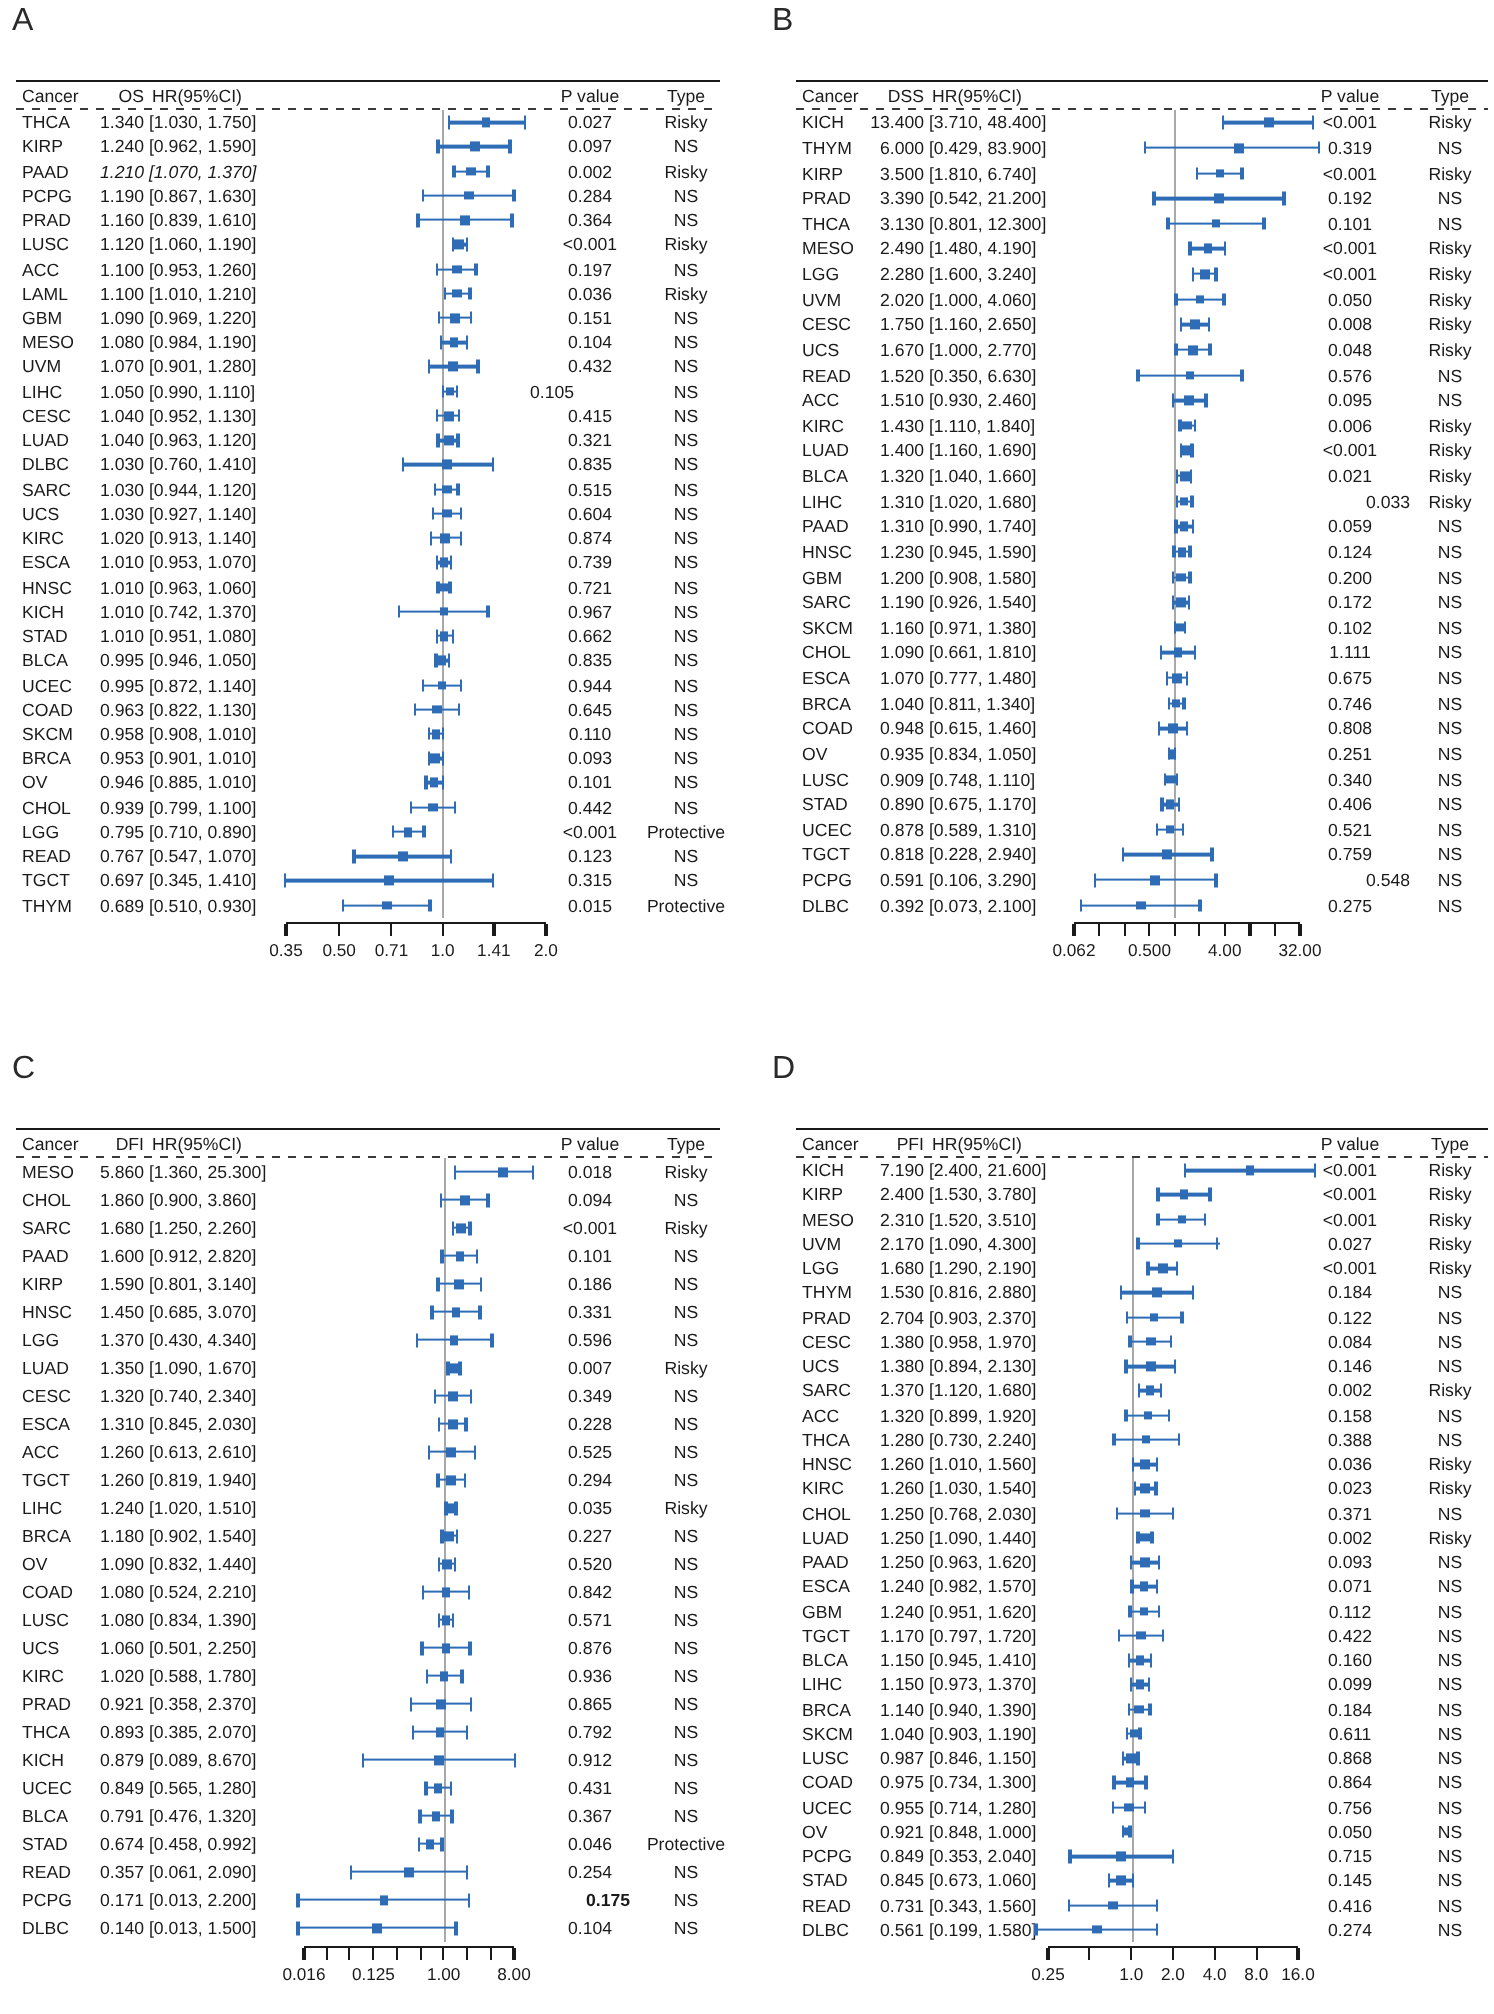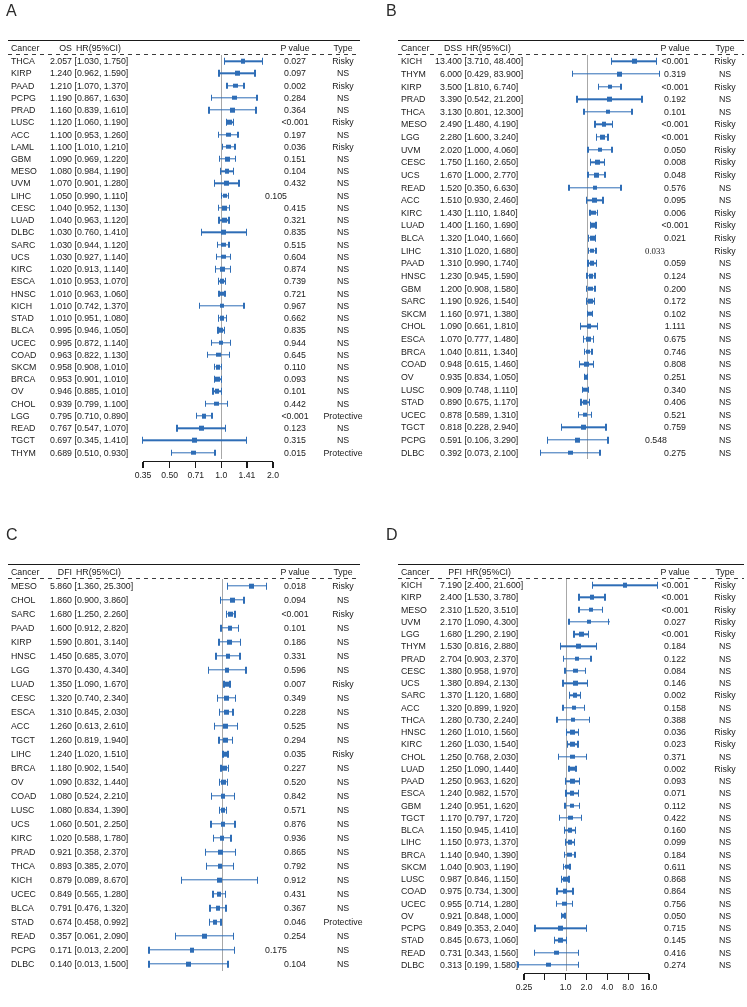--- a/index.html
+++ b/index.html
@@ -39,41 +39,41 @@
         <span style="left: 30px; width: 34px; text-align: right;">OS</span>
         <span style="left: 68px;">HR(95%CI)</span>
         <span style="left: 257px; width: 60px; text-align: center;">P value</span>
         <span style="left: 300px; width: 70px; text-align: center;">Type</span>
       </div>
       <div class="dashline"></div>
       <div class="rows" style="height: 404px; display: flex; flex-direction: column;">
         <div class="refline" style="left: 213.301px; background: rgb(168, 168, 168);"></div>
         <div class="row" style="height: 12.2424px; flex: 0 0 12.2424px;">
           <span style="left: 3px;">THCA</span>
-          <span style="left: 34px;"><span class="hrnum">2.057</span> [1.030, 1.750]</span>
+          <span style="left: 34px;"><span class="hrnum">1.340</span> [1.030, 1.750]</span>
           <div class="cipart" style="left: 215.506px; width: 39.5345px; height: 1.4px; background: rgb(46, 109, 182);"></div>
           <div class="cipart" style="left: 215.506px; width: 1.4px; height: 6.5px; background: rgb(46, 109, 182);"></div>
           <div class="cipart" style="left: 253.641px; width: 1.4px; height: 6.5px; background: rgb(46, 109, 182);"></div>
           <div class="cipart" style="left: 232.83px; width: 4.6px; height: 4.6px; background: rgb(46, 109, 182);"></div>
           <span style="left: 257px; width: 60px; text-align: center;">0.027</span>
           <span style="left: 300px; width: 70px; text-align: center;">Risky</span>
         </div>
         <div class="row" style="height: 12.2424px; flex: 0 0 12.2424px;">
           <span style="left: 3px;">KIRP</span>
           <span style="left: 34px;"><span class="hrnum">1.240</span> [0.962, 1.590]</span>
           <div class="cipart" style="left: 210.412px; width: 37.4773px; height: 1.4px; background: rgb(46, 109, 182);"></div>
           <div class="cipart" style="left: 210.412px; width: 1.4px; height: 6.5px; background: rgb(46, 109, 182);"></div>
           <div class="cipart" style="left: 246.489px; width: 1.4px; height: 6.5px; background: rgb(46, 109, 182);"></div>
           <div class="cipart" style="left: 227.046px; width: 4.6px; height: 4.6px; background: rgb(46, 109, 182);"></div>
           <span style="left: 257px; width: 60px; text-align: center;">0.097</span>
           <span style="left: 300px; width: 70px; text-align: center;">NS</span>
         </div>
         <div class="row" style="height: 12.2424px; flex: 0 0 12.2424px;">
           <span style="left: 3px;">PAAD</span>
-          <span style="left: 34px;"><span class="hrnum">1.210</span> [1.070, 1.370]</span>
+          <span style="left: 34px; font-style: italic;"><span class="hrnum">1.210</span> [1.070, 1.370]</span>
           <div class="cipart" style="left: 218.348px; width: 18.4339px; height: 1.4px; background: rgb(46, 109, 182);"></div>
           <div class="cipart" style="left: 218.348px; width: 1.4px; height: 6.5px; background: rgb(46, 109, 182);"></div>
           <div class="cipart" style="left: 235.382px; width: 1.4px; height: 6.5px; background: rgb(46, 109, 182);"></div>
           <div class="cipart" style="left: 225.219px; width: 4.6px; height: 4.6px; background: rgb(46, 109, 182);"></div>
           <span style="left: 257px; width: 60px; text-align: center;">0.002</span>
           <span style="left: 300px; width: 70px; text-align: center;">Risky</span>
         </div>
         <div class="row" style="height: 12.2424px; flex: 0 0 12.2424px;">
           <span style="left: 3px;">PCPG</span>
           <span style="left: 34px;"><span class="hrnum">1.190</span> [0.867, 1.630]</span>
@@ -553,21 +553,21 @@
           <span style="left: 247px; width: 60px; text-align: center;">0.021</span>
           <span style="left: 292px; width: 70px; text-align: center;">Risky</span>
         </div>
         <div class="row" style="height: 12.625px; flex: 0 0 12.625px;">
           <span style="left: 3px;">LIHC</span>
           <span style="left: 34px;"><span class="hrnum">1.310</span> [1.020, 1.680]</span>
           <div class="cipart" style="left: 189.661px; width: 9.02702px; height: 1.4px; background: rgb(46, 109, 182);"></div>
           <div class="cipart" style="left: 189.661px; width: 1.4px; height: 6.5px; background: rgb(46, 109, 182);"></div>
           <div class="cipart" style="left: 197.288px; width: 1.4px; height: 6.5px; background: rgb(46, 109, 182);"></div>
           <div class="cipart" style="left: 191.888px; width: 4.6px; height: 4.6px; background: rgb(46, 109, 182);"></div>
-          <span style="left: 247px; width: 60px; text-align: left; font-family: Liberation Serif, serif;">0.033</span>
+          <span style="left: 247px; width: 60px; text-align: right;">0.033</span>
           <span style="left: 292px; width: 70px; text-align: center;">Risky</span>
         </div>
         <div class="row" style="height: 12.625px; flex: 0 0 12.625px;">
           <span style="left: 3px;">PAAD</span>
           <span style="left: 34px;"><span class="hrnum">1.310</span> [0.990, 1.740]</span>
           <div class="cipart" style="left: 189.121px; width: 10.2019px; height: 1.4px; background: rgb(46, 109, 182);"></div>
           <div class="cipart" style="left: 189.121px; width: 1.4px; height: 6.5px; background: rgb(46, 109, 182);"></div>
           <div class="cipart" style="left: 197.923px; width: 1.4px; height: 6.5px; background: rgb(46, 109, 182);"></div>
           <div class="cipart" style="left: 191.888px; width: 4.6px; height: 4.6px; background: rgb(46, 109, 182);"></div>
           <span style="left: 247px; width: 60px; text-align: center;">0.059</span>
@@ -703,33 +703,50 @@
           <span style="left: 247px; width: 60px; text-align: center;">0.759</span>
           <span style="left: 292px; width: 70px; text-align: center;">NS</span>
         </div>
         <div class="row" style="height: 12.625px; flex: 0 0 12.625px;">
           <span style="left: 3px;">PCPG</span>
           <span style="left: 34px;"><span class="hrnum">0.591</span> [0.106, 3.290]</span>
           <div class="cipart" style="left: 148.702px; width: 62.1447px; height: 1.4px; background: rgb(46, 109, 182);"></div>
           <div class="cipart" style="left: 148.702px; width: 1.4px; height: 6.5px; background: rgb(46, 109, 182);"></div>
           <div class="cipart" style="left: 209.447px; width: 1.4px; height: 6.5px; background: rgb(46, 109, 182);"></div>
           <div class="cipart" style="left: 177.488px; width: 4.6px; height: 4.6px; background: rgb(46, 109, 182);"></div>
-          <span style="left: 247px; width: 60px; text-align: left;">0.548</span>
+          <span style="left: 247px; width: 60px; text-align: right;">0.548</span>
           <span style="left: 292px; width: 70px; text-align: center;">NS</span>
         </div>
         <div class="row" style="height: 12.625px; flex: 0 0 12.625px;">
           <span style="left: 3px;">DLBC</span>
           <span style="left: 34px;"><span class="hrnum">0.392</span> [0.073, 2.100]</span>
           <div class="cipart" style="left: 141.955px; width: 60.7704px; height: 1.4px; background: rgb(46, 109, 182);"></div>
           <div class="cipart" style="left: 141.955px; width: 1.4px; height: 6.5px; background: rgb(46, 109, 182);"></div>
           <div class="cipart" style="left: 201.325px; width: 1.4px; height: 6.5px; background: rgb(46, 109, 182);"></div>
           <div class="cipart" style="left: 170.061px; width: 4.6px; height: 4.6px; background: rgb(46, 109, 182);"></div>
           <span style="left: 247px; width: 60px; text-align: center;">0.275</span>
           <span style="left: 292px; width: 70px; text-align: center;">NS</span>
         </div>
+      </div>
+      <div class="xaxis">
+        <div class="axisline" style="left: 139px; width: 113px;"></div>
+        <div class="tick" style="left: 138.4px;"></div>
+        <span class="ticklabel" style="left: 117px;">0.062</span>
+        <div class="tick" style="left: 151.085px;"></div>
+        <div class="tick" style="left: 163.624px;"></div>
+        <div class="tick" style="left: 176.164px;"></div>
+        <span class="ticklabel" style="left: 154.764px;">0.500</span>
+        <div class="tick" style="left: 188.703px;"></div>
+        <div class="tick" style="left: 201.242px;"></div>
+        <div class="tick" style="left: 213.782px;"></div>
+        <span class="ticklabel" style="left: 192.382px;">4.00</span>
+        <div class="tick" style="left: 226.321px;"></div>
+        <div class="tick" style="left: 238.861px;"></div>
+        <div class="tick" style="left: 251.4px;"></div>
+        <span class="ticklabel" style="left: 230px;">32.00</span>
       </div>
     </div>
   <div class="panel" id="panel-2" style="left: 8px; top: 564px; width: 352px;">
       <div class="topline"></div>
       <div class="phead">
         <span style="left: 3px;">Cancer</span>
         <span style="left: 30px; width: 34px; text-align: right;">DFI</span>
         <span style="left: 68px;">HR(95%CI)</span>
         <span style="left: 257px; width: 60px; text-align: center;">P value</span>
         <span style="left: 300px; width: 70px; text-align: center;">Type</span>
@@ -997,33 +1014,50 @@
           <span style="left: 257px; width: 60px; text-align: center;">0.254</span>
           <span style="left: 300px; width: 70px; text-align: center;">NS</span>
         </div>
         <div class="row" style="height: 14px; flex: 0 0 14px;">
           <span style="left: 3px;">PCPG</span>
           <span style="left: 34px;"><span class="hrnum">0.171</span> [0.013, 2.200]</span>
           <div class="cipart" style="left: 140.492px; width: 86.6962px; height: 1.4px; background: rgb(46, 109, 182);"></div>
           <div class="cipart" style="left: 140.492px; width: 1.4px; height: 6.5px; background: rgb(46, 109, 182);"></div>
           <div class="cipart" style="left: 225.788px; width: 1.4px; height: 6.5px; background: rgb(46, 109, 182);"></div>
           <div class="cipart" style="left: 181.727px; width: 4.6px; height: 4.6px; background: rgb(46, 109, 182);"></div>
-          <span style="left: 257px; width: 60px; text-align: left;">0.175</span>
+          <span style="left: 247px; width: 60px; text-align: right; font-weight: bold;">0.175</span>
           <span style="left: 300px; width: 70px; text-align: center;">NS</span>
         </div>
         <div class="row" style="height: 14px; flex: 0 0 14px;">
           <span style="left: 3px;">DLBC</span>
           <span style="left: 34px;"><span class="hrnum">0.140</span> [0.013, 1.500]</span>
           <div class="cipart" style="left: 140.492px; width: 80.2252px; height: 1.4px; background: rgb(46, 109, 182);"></div>
           <div class="cipart" style="left: 140.492px; width: 1.4px; height: 6.5px; background: rgb(46, 109, 182);"></div>
           <div class="cipart" style="left: 219.317px; width: 1.4px; height: 6.5px; background: rgb(46, 109, 182);"></div>
           <div class="cipart" style="left: 178.348px; width: 4.6px; height: 4.6px; background: rgb(46, 109, 182);"></div>
           <span style="left: 257px; width: 60px; text-align: center;">0.104</span>
           <span style="left: 300px; width: 70px; text-align: center;">NS</span>
         </div>
+      </div>
+      <div class="xaxis">
+        <div class="axisline" style="left: 144px; width: 105px;"></div>
+        <div class="tick" style="left: 143.4px;"></div>
+        <span class="ticklabel" style="left: 122px;">0.016</span>
+        <div class="tick" style="left: 154.575px;"></div>
+        <div class="tick" style="left: 166.286px;"></div>
+        <div class="tick" style="left: 178.133px;"></div>
+        <span class="ticklabel" style="left: 156.733px;">0.125</span>
+        <div class="tick" style="left: 189.844px;"></div>
+        <div class="tick" style="left: 201.555px;"></div>
+        <div class="tick" style="left: 213.266px;"></div>
+        <span class="ticklabel" style="left: 191.866px;">1.00</span>
+        <div class="tick" style="left: 224.978px;"></div>
+        <div class="tick" style="left: 236.689px;"></div>
+        <div class="tick" style="left: 248.4px;"></div>
+        <span class="ticklabel" style="left: 227px;">8.00</span>
       </div>
     </div>
   <div class="panel" id="panel-3" style="left: 398px; top: 564px; width: 346px;">
       <div class="topline"></div>
       <div class="phead">
         <span style="left: 3px;">Cancer</span>
         <span style="left: 30px; width: 34px; text-align: right;">PFI</span>
         <span style="left: 68px;">HR(95%CI)</span>
         <span style="left: 247px; width: 60px; text-align: center;">P value</span>
         <span style="left: 292px; width: 70px; text-align: center;">Type</span>
@@ -1336,21 +1370,21 @@
           <span style="left: 34px;"><span class="hrnum">0.731</span> [0.343, 1.560]</span>
           <div class="cipart" style="left: 135.506px; width: 45.5264px; height: 1.4px; background: rgb(46, 109, 182);"></div>
           <div class="cipart" style="left: 135.506px; width: 1.4px; height: 6.5px; background: rgb(46, 109, 182);"></div>
           <div class="cipart" style="left: 179.632px; width: 1.4px; height: 6.5px; background: rgb(46, 109, 182);"></div>
           <div class="cipart" style="left: 155.949px; width: 4.6px; height: 4.6px; background: rgb(46, 109, 182);"></div>
           <span style="left: 247px; width: 60px; text-align: center;">0.416</span>
           <span style="left: 292px; width: 70px; text-align: center;">NS</span>
         </div>
         <div class="row" style="height: 12.25px; flex: 0 0 12.25px;">
           <span style="left: 3px;">DLBC</span>
-          <span style="left: 34px;"><span class="hrnum">0.313</span> [0.199, 1.580]</span>
+          <span style="left: 34px;"><span class="hrnum">0.561</span> [0.199, 1.580]</span>
           <div class="cipart" style="left: 119.143px; width: 62.2726px; height: 1.4px; background: rgb(46, 109, 182);"></div>
           <div class="cipart" style="left: 119.143px; width: 1.4px; height: 6.5px; background: rgb(46, 109, 182);"></div>
           <div class="cipart" style="left: 180.015px; width: 1.4px; height: 6.5px; background: rgb(46, 109, 182);"></div>
           <div class="cipart" style="left: 147.993px; width: 4.6px; height: 4.6px; background: rgb(46, 109, 182);"></div>
           <span style="left: 247px; width: 60px; text-align: center;">0.274</span>
           <span style="left: 292px; width: 70px; text-align: center;">NS</span>
         </div>
       </div>
       <div class="xaxis">
         <div class="axisline" style="left: 126px; width: 125px;"></div>

